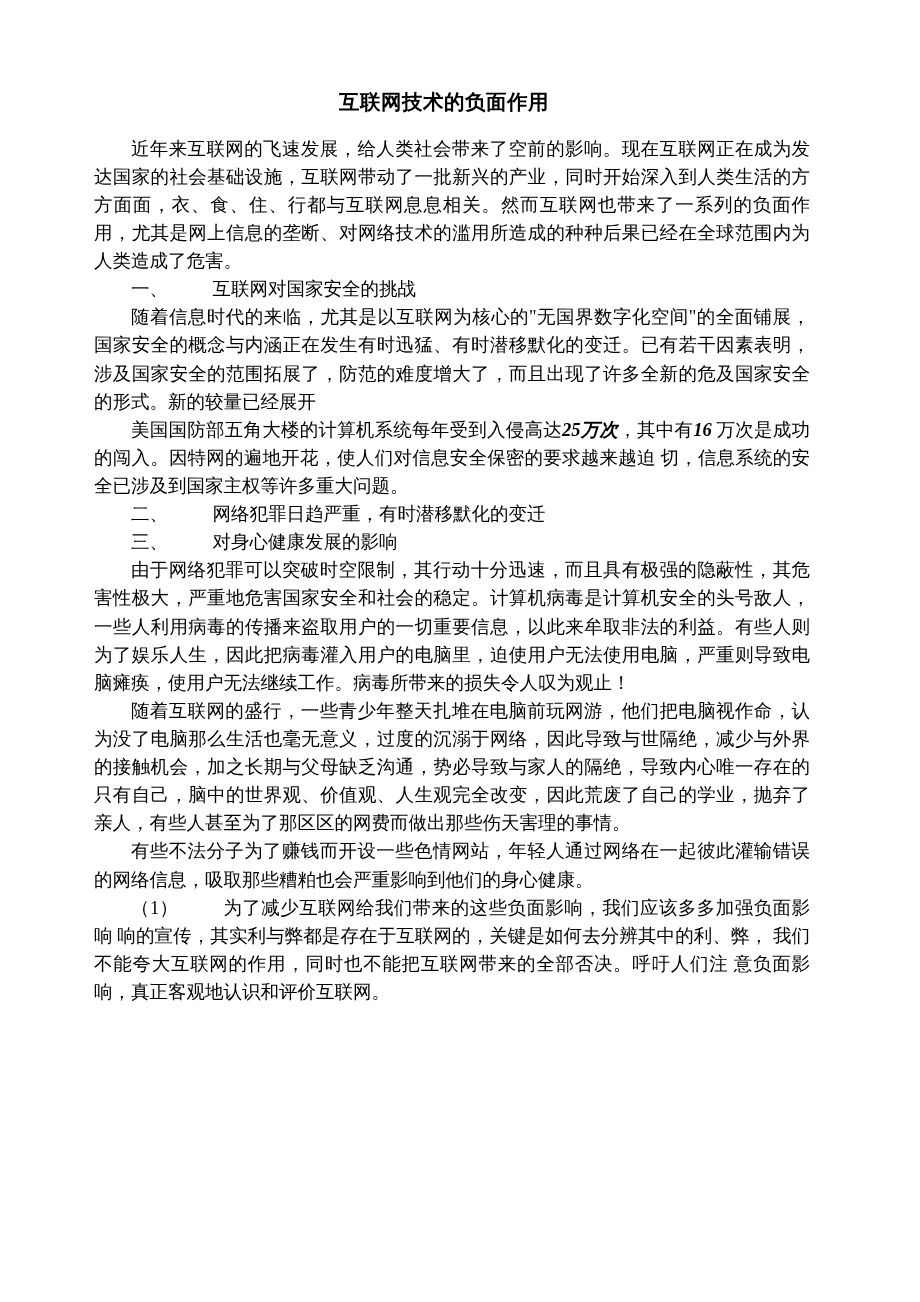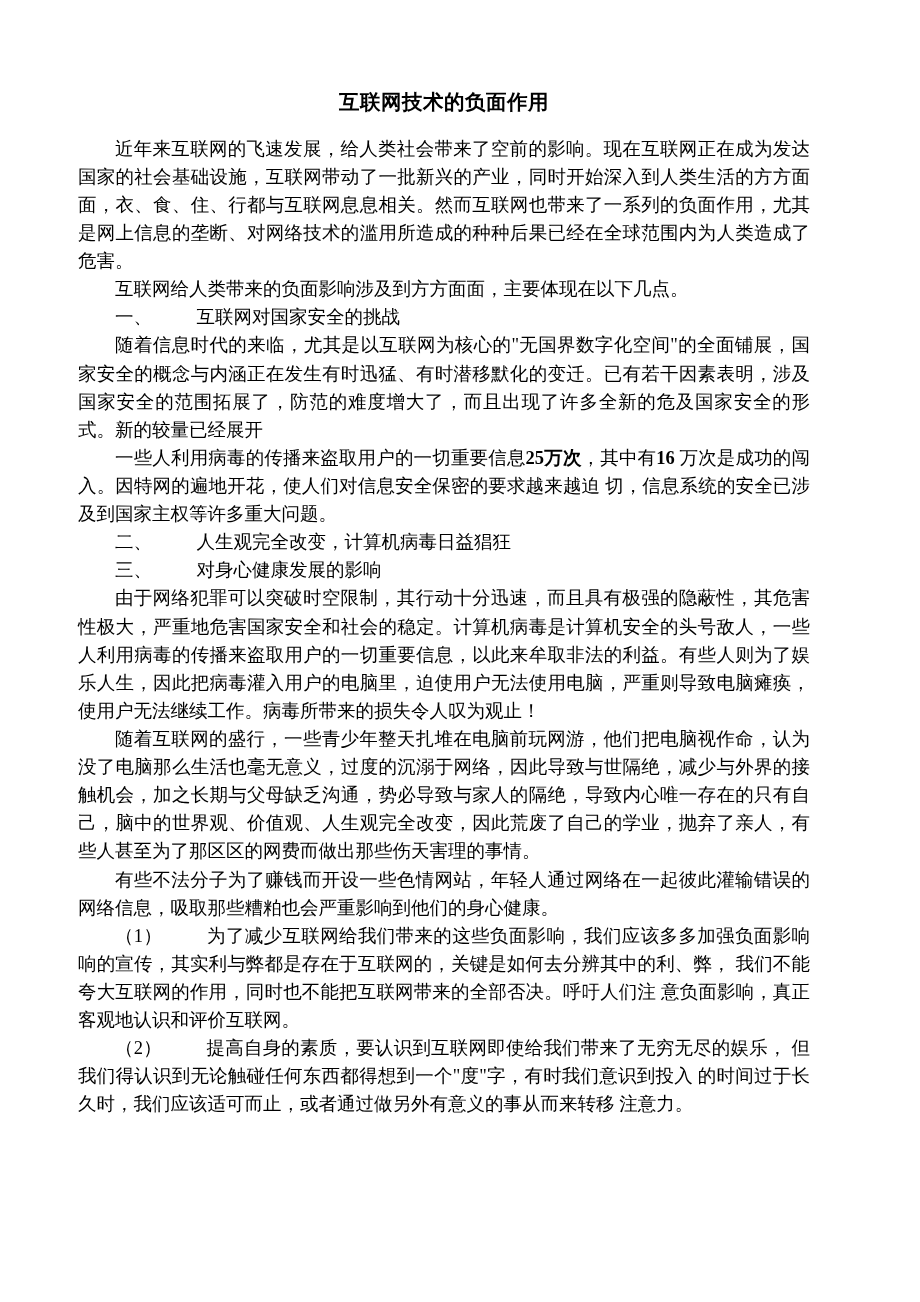--- a/index.html
+++ b/index.html
@@ -27,45 +27,45 @@
     font-weight: bold;
     letter-spacing: 0.5px;
     margin: 0 0 18px 0;
     line-height: 1.4;
   }
   .body-text {
     font-size: 18.5px;
     line-height: 1.52;
     text-align: justify;
     text-justify: inter-ideograph;
+    margin-left: 16px;
   }
   .body-text p {
     margin: 0;
     text-indent: 2em;
   }
   .tabgap {
     display: inline-block;
     width: 2.4em;
   }
   .num-b {
     font-weight: bold;
+    font-style: italic;
   }
 </style>
 </head>
 <body>
 
 <div class="page">
   <h1 class="doc-title">互联网技术的负面作用</h1>
   <div class="body-text">
       <p><span>近年来互联网的飞速发展，给人类社会带来了空前的影响。现在互联网正在成为发达国家的社会基础设施，互联网带动了一批新兴的产业，同时开始深入到人类生活的方方面面，衣、食、住、行都与互联网息息相关。然而互联网也带来了一系列的负面作用，尤其是网上信息的垄断、对网络技术的滥用所造成的种种后果已经在全球范围内为人类造成了危害。</span></p>
-      <p><span>互联网给人类带来的负面影响涉及到方方面面，主要体现在以下几点。</span></p>
       <p><span>一、</span><span class="tabgap"></span><span>互联网对国家安全的挑战</span></p>
       <p><span>随着信息时代的来临，尤其是以互联网为核心的"无国界数字化空间"的全面铺展，国家安全的概念与内涵正在发生有时迅猛、有时潜移默化的变迁。已有若干因素表明，涉及国家安全的范围拓展了，防范的难度增大了，而且出现了许多全新的危及国家安全的形式。新的较量已经展开</span></p>
-      <p><span>一些人利用病毒的传播来盗取用户的一切重要信息</span><span class="num-b">25万次</span><span>，其中有</span><span class="num-b">16</span><span> 万次是成功的闯入。因特网的遍地开花，使人们对信息安全保密的要求越来越迫 切，信息系统的安全已涉及到国家主权等许多重大问题。</span></p>
-      <p><span>二、</span><span class="tabgap"></span><span>人生观完全改变，计算机病毒日益猖狂</span></p>
+      <p><span>美国国防部五角大楼的计算机系统每年受到入侵高达</span><span class="num-b">25万次</span><span>，其中有</span><span class="num-b">16</span><span> 万次是成功的闯入。因特网的遍地开花，使人们对信息安全保密的要求越来越迫 切，信息系统的安全已涉及到国家主权等许多重大问题。</span></p>
+      <p><span>二、</span><span class="tabgap"></span><span>网络犯罪日趋严重，有时潜移默化的变迁</span></p>
       <p><span>三、</span><span class="tabgap"></span><span>对身心健康发展的影响</span></p>
       <p><span>由于网络犯罪可以突破时空限制，其行动十分迅速，而且具有极强的隐蔽性，其危害性极大，严重地危害国家安全和社会的稳定。计算机病毒是计算机安全的头号敌人，一些人利用病毒的传播来盗取用户的一切重要信息，以此来牟取非法的利益。有些人则为了娱乐人生，因此把病毒灌入用户的电脑里，迫使用户无法使用电脑，严重则导致电脑瘫痪，使用户无法继续工作。病毒所带来的损失令人叹为观止！</span></p>
       <p><span>随着互联网的盛行，一些青少年整天扎堆在电脑前玩网游，他们把电脑视作命，认为没了电脑那么生活也毫无意义，过度的沉溺于网络，因此导致与世隔绝，减少与外界的接触机会，加之长期与父母缺乏沟通，势必导致与家人的隔绝，导致内心唯一存在的只有自己，脑中的世界观、价值观、人生观完全改变，因此荒废了自己的学业，抛弃了亲人，有些人甚至为了那区区的网费而做出那些伤天害理的事情。</span></p>
       <p><span>有些不法分子为了赚钱而开设一些色情网站，年轻人通过网络在一起彼此灌输错误的网络信息，吸取那些糟粕也会严重影响到他们的身心健康。</span></p>
       <p><span>（1）</span><span class="tabgap"></span><span>为了减少互联网给我们带来的这些负面影响，我们应该多多加强负面影响 响的宣传，其实利与弊都是存在于互联网的，关键是如何去分辨其中的利、弊， 我们不能夸大互联网的作用，同时也不能把互联网带来的全部否决。呼吁人们注 意负面影响，真正客观地认识和评价互联网。</span></p>
-      <p><span>（2）</span><span class="tabgap"></span><span>提高自身的素质，要认识到互联网即使给我们带来了无穷无尽的娱乐， 但我们得认识到无论触碰任何东西都得想到一个"度"字，有时我们意识到投入 的时间过于长久时，我们应该适可而止，或者通过做另外有意义的事从而来转移 注意力。</span></p>
     </div>
 </div>
 
 </body></html>

